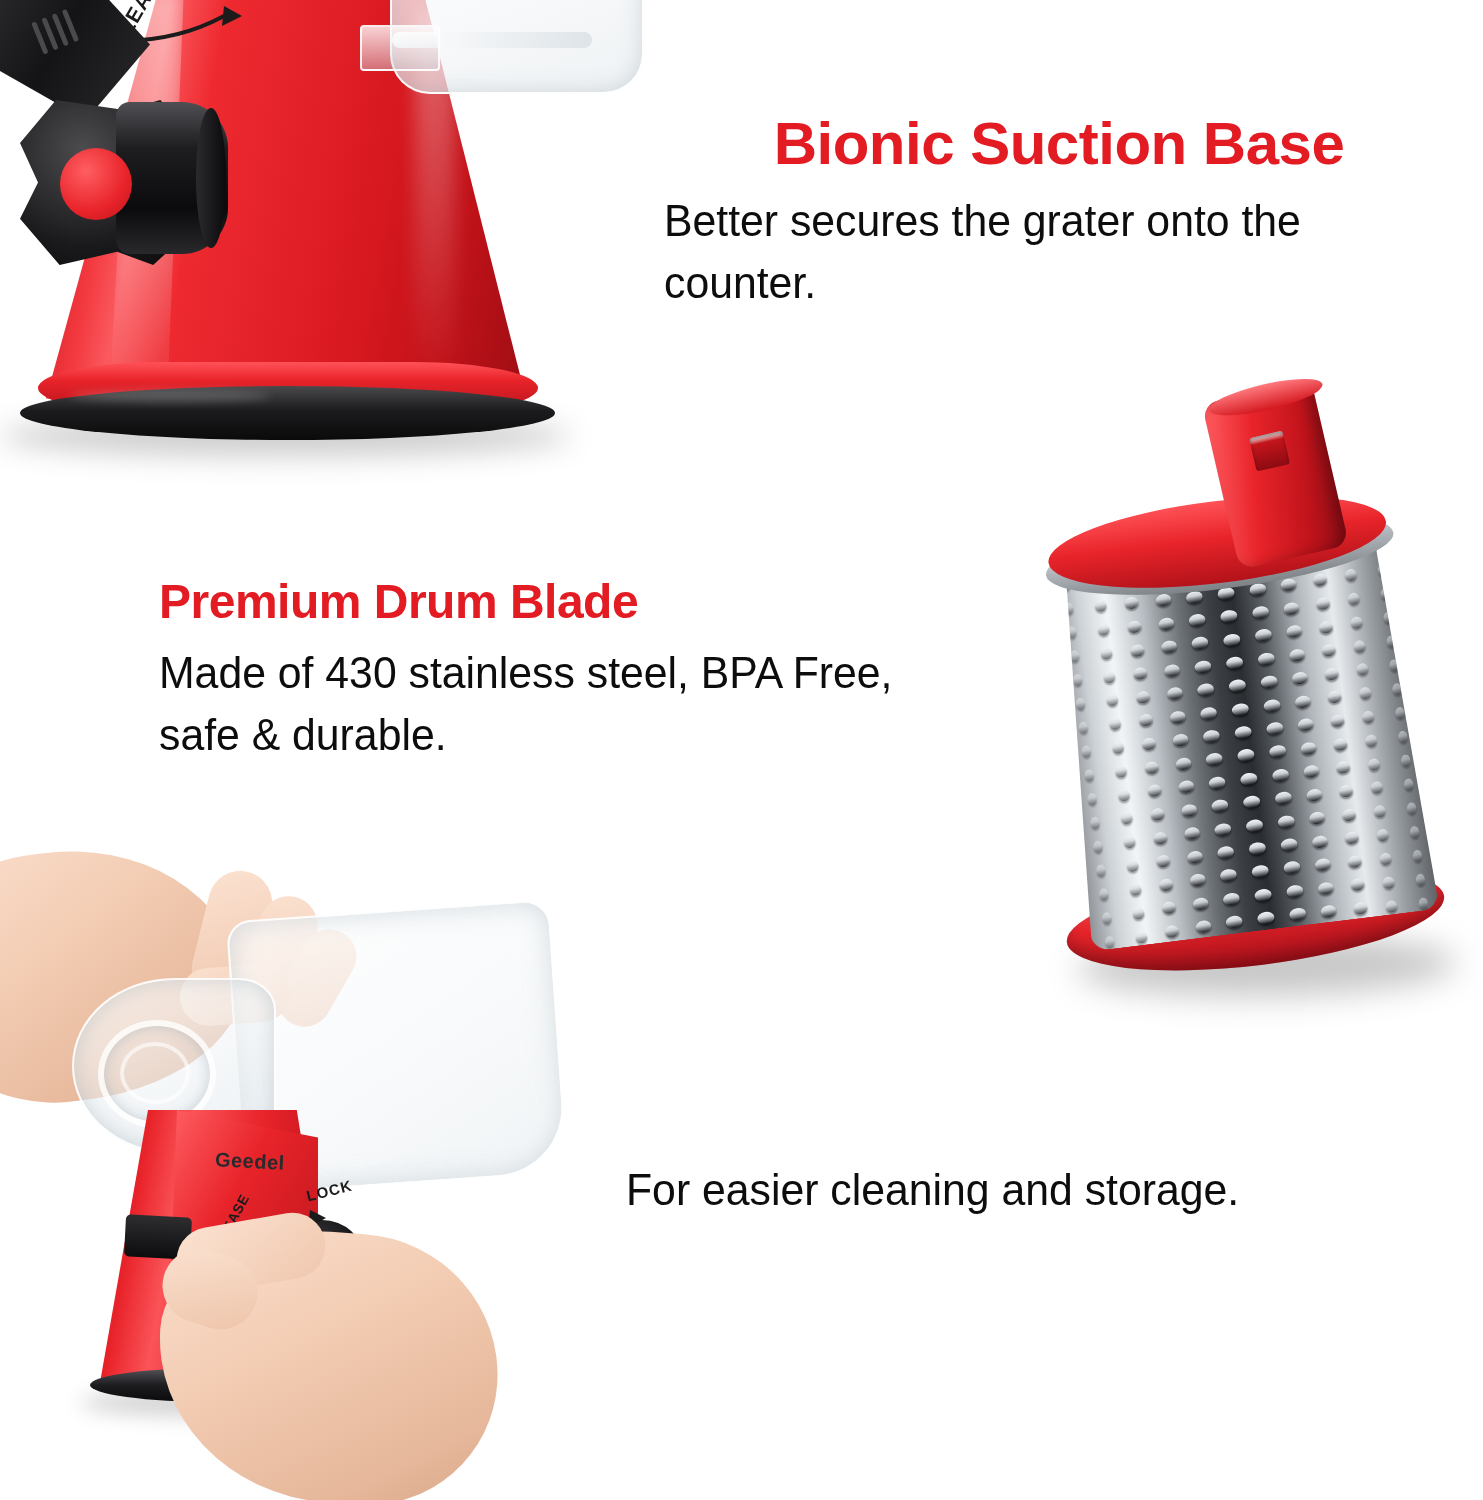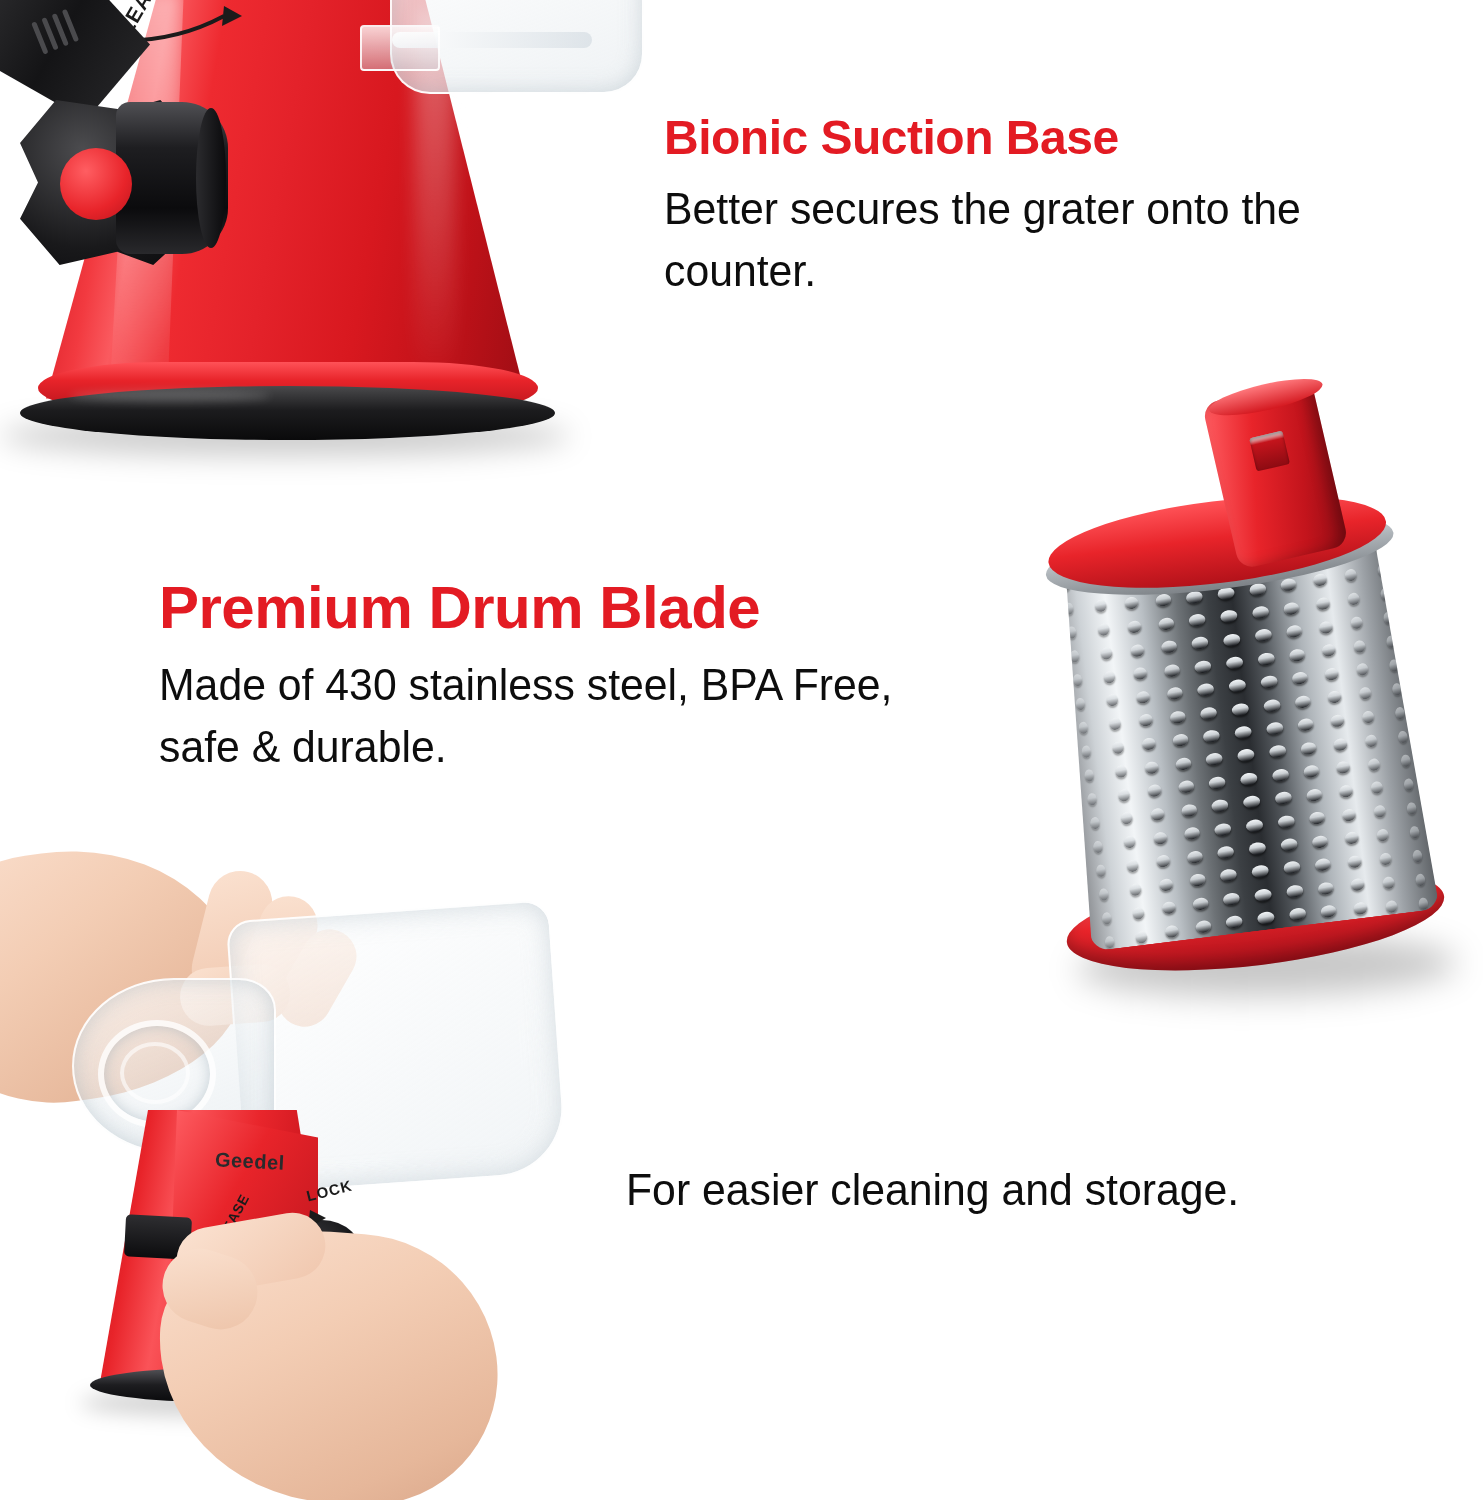--- a/index.html
+++ b/index.html
@@ -9,25 +9,25 @@
   .stage{position:absolute;inset:0;background:#ffffff;}
 
   
   .feature{position:absolute;}
   .f-title{font-weight:bold;letter-spacing:-0.5px;line-height:1.0;
            white-space:nowrap;}
   .f-body{color:#0d0d0d;line-height:1.38;font-weight:400;
           transform:scaleX(.95);transform-origin:left center;}
 
   #feat-suction{left:664px;top:114px;}
-  #feat-suction .f-title{font-size:48px;color:#e31b23;}
+  #feat-suction .f-title{font-size:60px;color:#e31b23;text-align:center;}
   #feat-suction .f-body{font-size:45px;margin-top:16px;width:790px;}
 
   #feat-drum{left:159px;top:578px;}
-  #feat-drum .f-title{font-size:60px;color:#e31b23;}
+  #feat-drum .f-title{font-size:48px;color:#e31b23;}
   #feat-drum .f-body{font-size:45px;margin-top:16px;width:840px;}
 
   #feat-detach{left:626px;top:1143px;}
   #feat-detach .f-title{font-size:60px;color:#e31b23;}
   #feat-detach .f-body{font-size:45px;margin-top:16px;width:760px;}
 
   
   .photo{position:absolute;}
 
   

